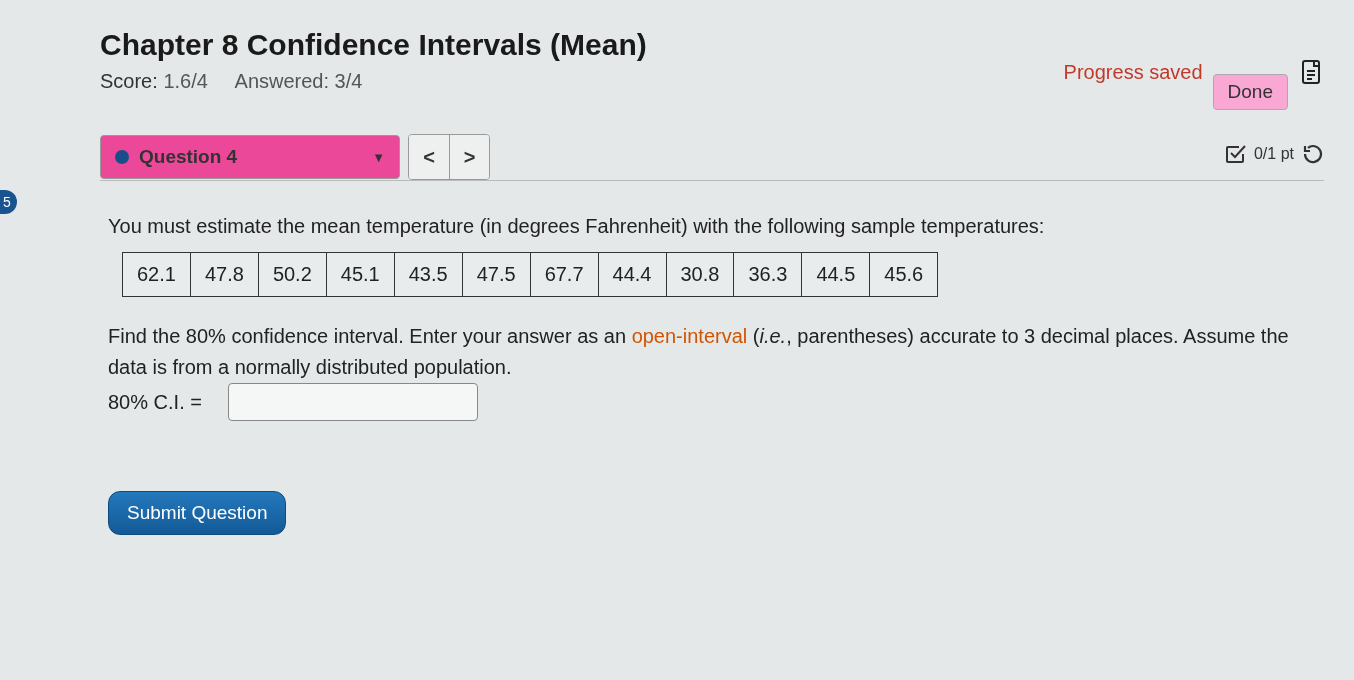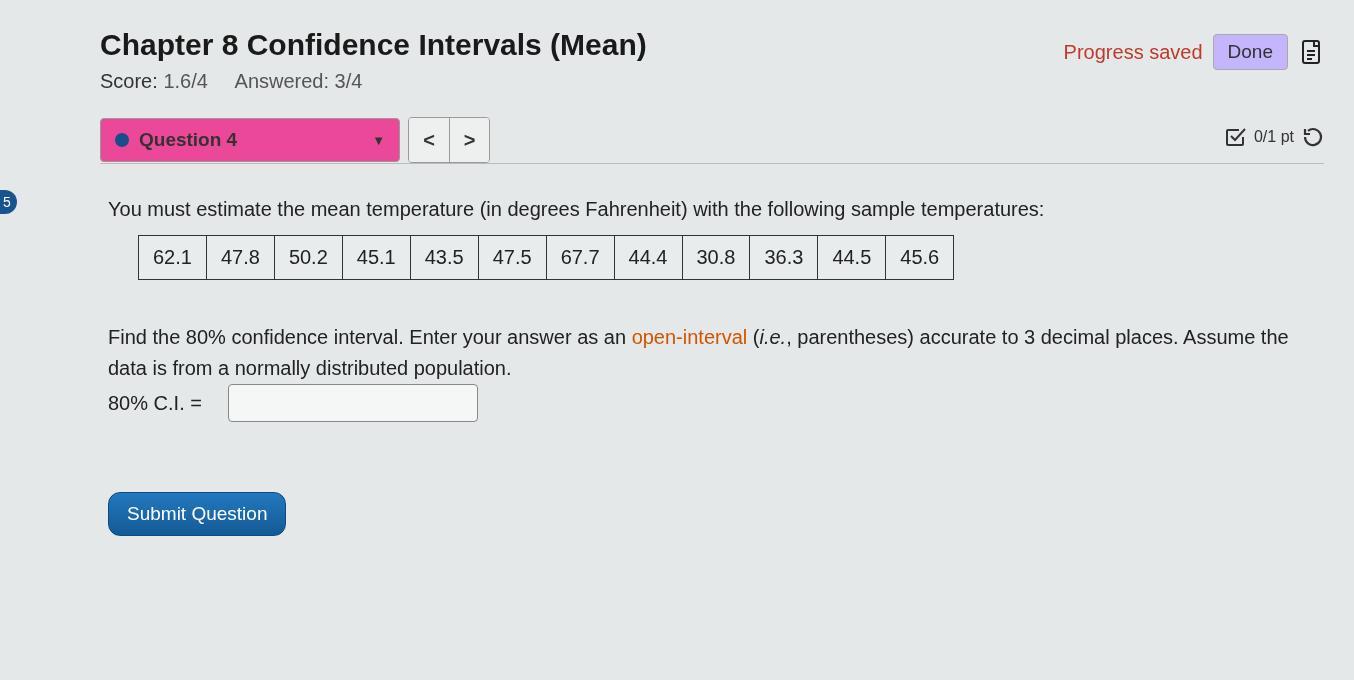--- a/index.html
+++ b/index.html
@@ -45,27 +45,28 @@
     display: flex;
     align-items: center;
     gap: 10px;
     margin-top: 6px;
   }
   .progress-saved {
     color: #c0392b;
     font-size: 20px;
   }
   .done-btn {
-    background: #c4b5fd;
+    background: #f9a8d4;
     border: 1px solid #aaa;
     border-radius: 4px;
     padding: 6px 14px;
     font-size: 19px;
     color: #333;
     cursor: pointer;
+    margin-top: 40px;
   }
   .print-icon {
     width: 26px; height: 28px;
     display:flex; align-items:center; justify-content:center;
     cursor:pointer;
     color:#222;
   }
   .qbar {
     margin-top: 24px;
     display: flex;
@@ -101,28 +102,28 @@
     color:#333;
   }
   .navbtn + .navbtn { border-left:1px solid #999; }
   .qbar-right {
     display:flex; align-items:center; gap:8px;
     font-size:16px; color:#333;
     padding-bottom:6px;
   }
   .check-icon, .retry-icon { display:inline-flex; }
   .content { padding: 30px 8px 0 8px; font-size:20px; color:#222; line-height:1.55;}
-  .data-table { border-collapse: collapse; margin: 10px 0 0 30px; }
+  .data-table { border-collapse: collapse; margin: 10px 0 0 14px; }
   .data-table td {
     border:1px solid #333;
     padding: 6px 14px;
     font-size:20px;
     background:#e9ecec;
   }
-  .instr { margin-top: 42px; }
+  .instr { margin-top: 24px; }
   .open-interval { color:#d35400; }
   .answer-row { display:flex; align-items:center; gap:26px; font-size:20px;}
   .answer-input {
     width: 250px; height:38px;
     border:1px solid #888;
     border-radius:4px;
     background:#f5f7f7;
     font-size:18px;
     padding: 4px 8px;
   }

